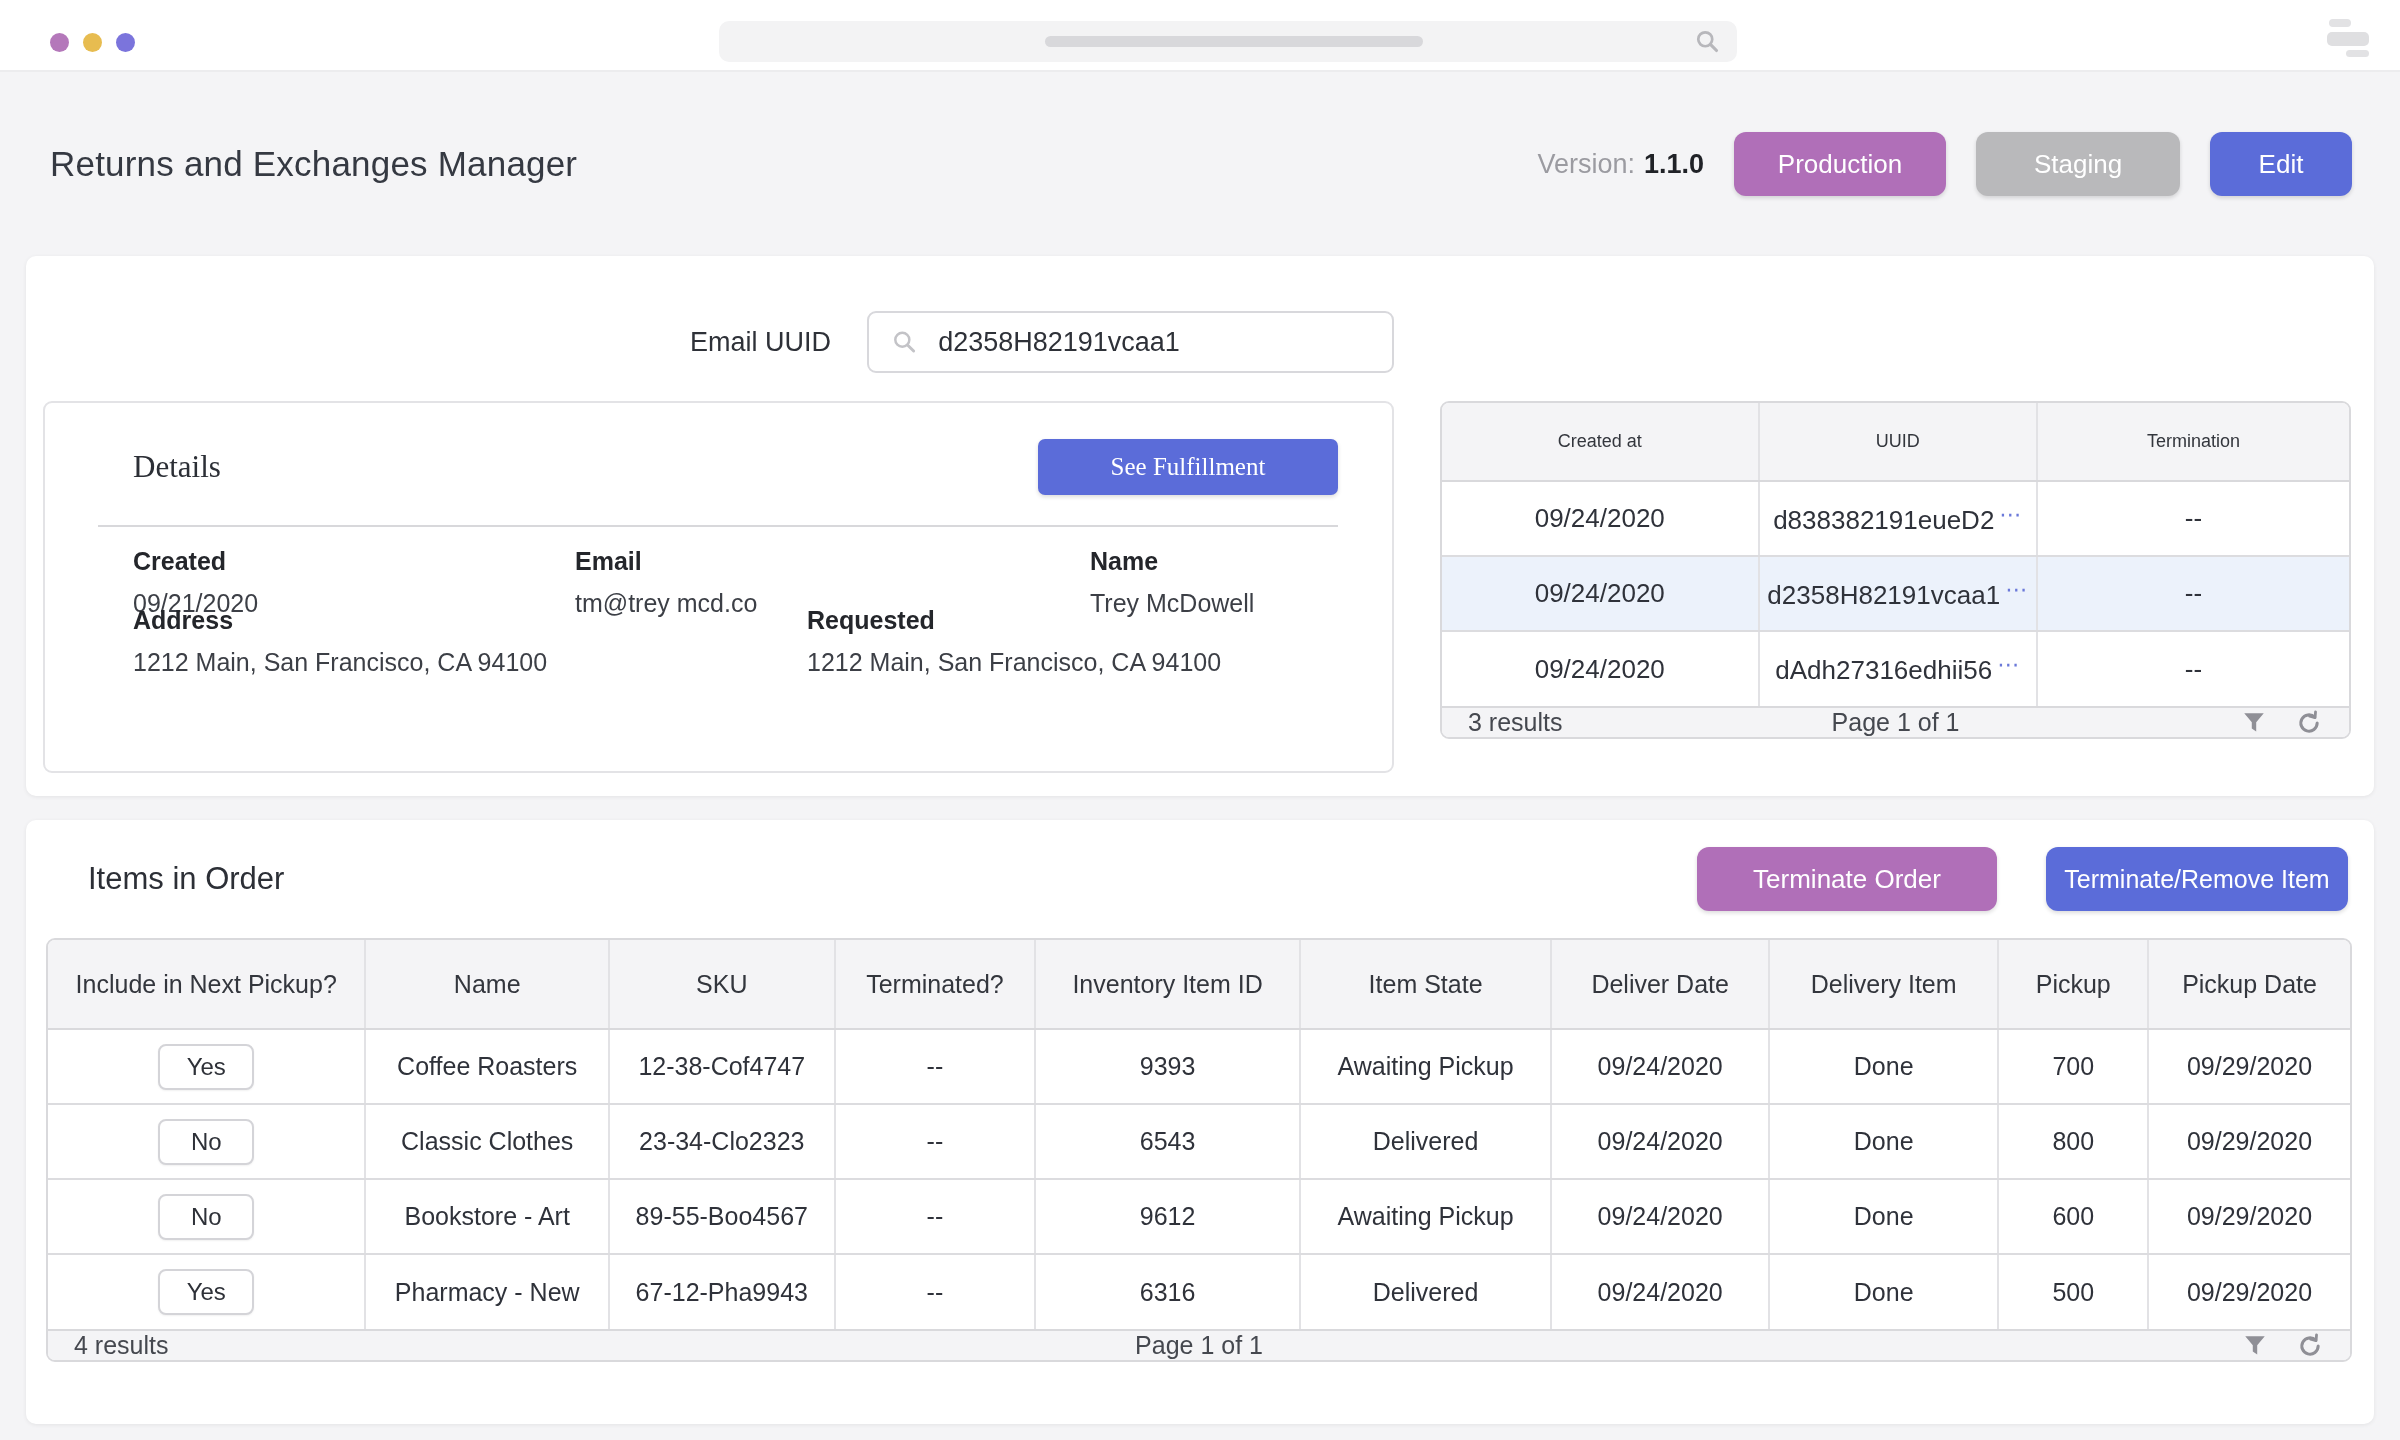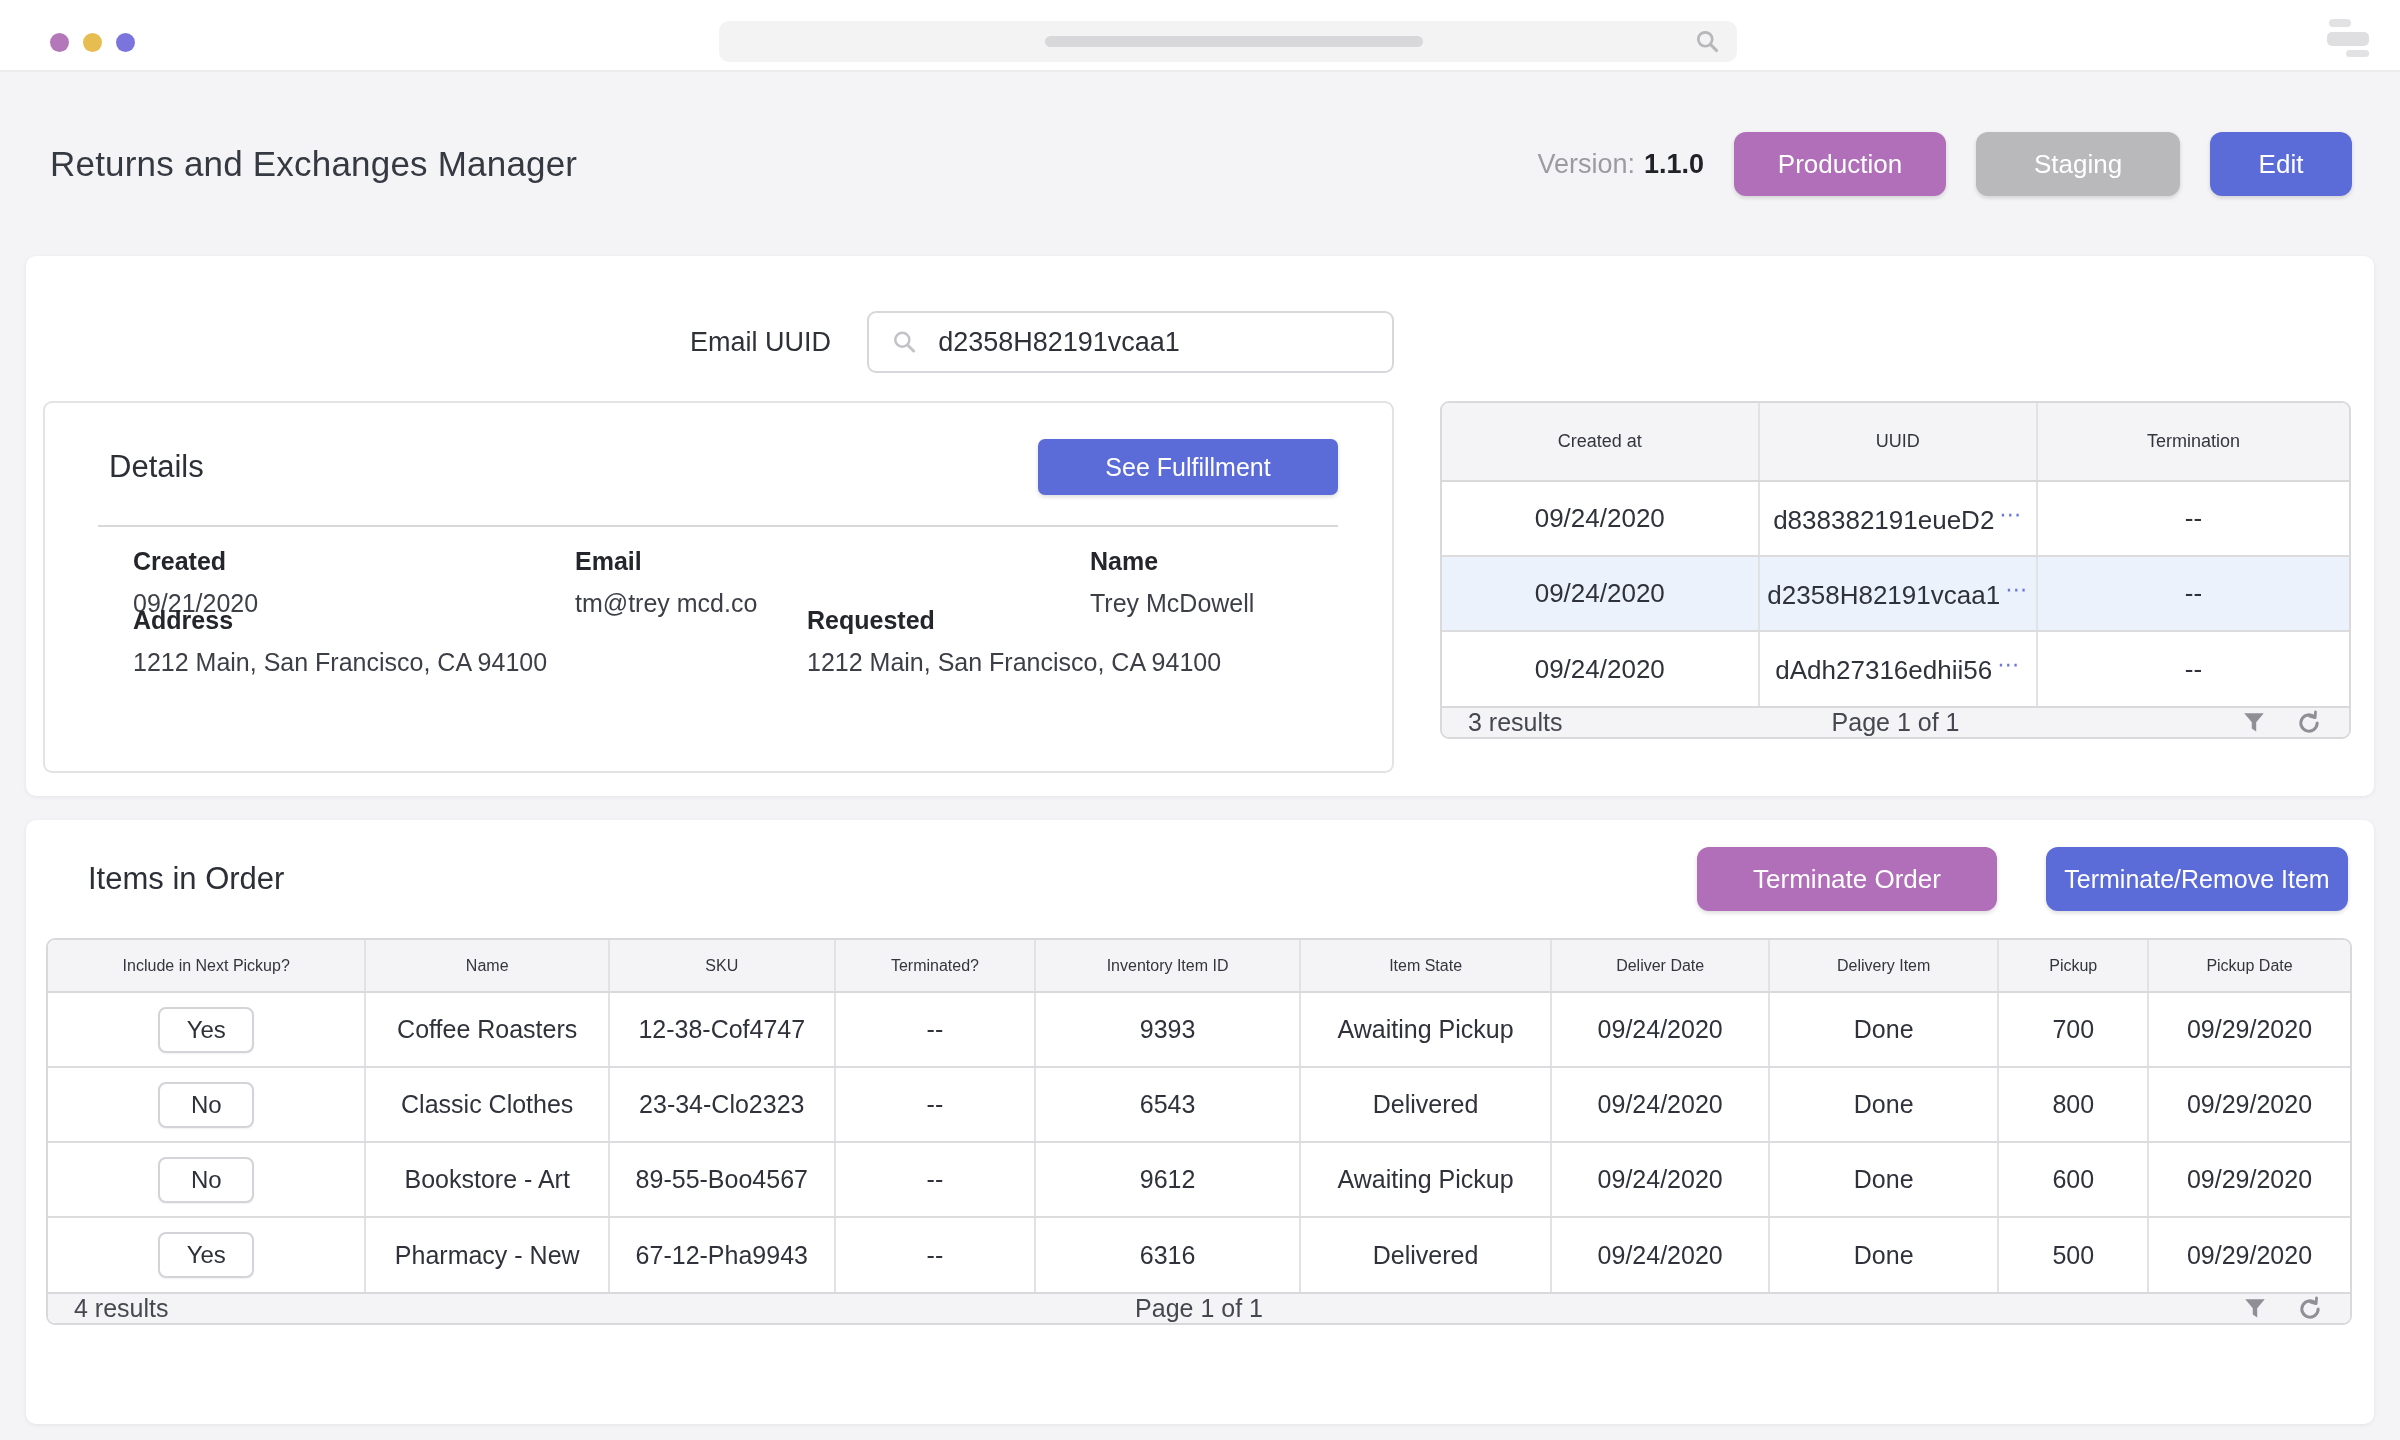--- a/index.html
+++ b/index.html
@@ -47,21 +47,21 @@
                 display:flex; align-items:center; justify-content:flex-end; gap:36px; }
   .lookup-label { font-size:27px; color:#2e3138; }
   .lookup-input { width:527px; height:62px; border:2px solid #d8d8dc; border-radius:9px;
                   display:flex; align-items:center; gap:18px; padding:0 22px; background:#fff; }
   .lookup-input input { border:none; outline:none; font-size:27px; color:#2e3138;
                         font-family:inherit; width:100%; background:transparent; }
 
   
   .details-card { position:absolute; left:17px; top:145px; width:1351px; height:372px;
                   border:2px solid #e3e3e6; border-radius:9px; background:#fff; }
-  .details-head { display:flex; align-items:center; padding:36px 54px 0 64px; }
+  .details-head { display:flex; align-items:center; padding:36px 54px 0 88px;font-family:Liberation Serif, serif; }
   h2 { font-size:31px; font-weight:500; color:#2c2f36; margin:0; }
   .btn-fulfillment { margin-left:auto; background:#5b6cd9; height:56px; width:300px;
                      font-size:25px; border-radius:7px; }
   .details-divider { border:none; border-top:2px solid #d8d8db; margin:30px 54px 0 53px; }
   .fields { padding:0 40px 0 88px; }
   .frow { display:flex; align-items:center; height:59px; }
   .frow:first-child { margin-top:26px; }
   .fld { display:flex; gap:13px; font-size:25px; align-items:baseline;flex-direction:column; }
   .fld b { color:#24262b; font-weight:700; white-space:nowrap; }
   .fld span { color:#3c3f46; white-space:nowrap; }
@@ -87,21 +87,21 @@
   
   .orders-wrap { position:absolute; left:1414px; top:145px; width:911px; }
   .orders thead th { height:78px; }
   .orders tbody td { height:75px; }
 
   
   .items-head { display:flex; align-items:center; height:118px; padding:0 26px 0 62px; }
   .btn-terminate { background:#b06fb8; width:300px; font-size:26px; }
   .btn-remove { background:#5b6cd9; width:302px; font-size:25px; margin-left:49px; }
   .items-wrap { position:absolute; left:20px; top:118px; width:2306px; }
-  .items thead th { height:52px; font-size:16px; }
+  .items thead th { height:89px; font-size:25px; }
   .items tbody td { height:75px; font-size:25px; }
   .yn-btn { width:96px; height:46px; border:2px solid #d4d4d8; border-radius:8px; background:#fff;
             font-size:24px; color:#2e3138; font-family:inherit; cursor:pointer;
             box-shadow:0 1px 2px rgba(0,0,0,.06); }
 </style>
 </head>
 <body>
 
 <div class="topbar">
   <div class="dots">

